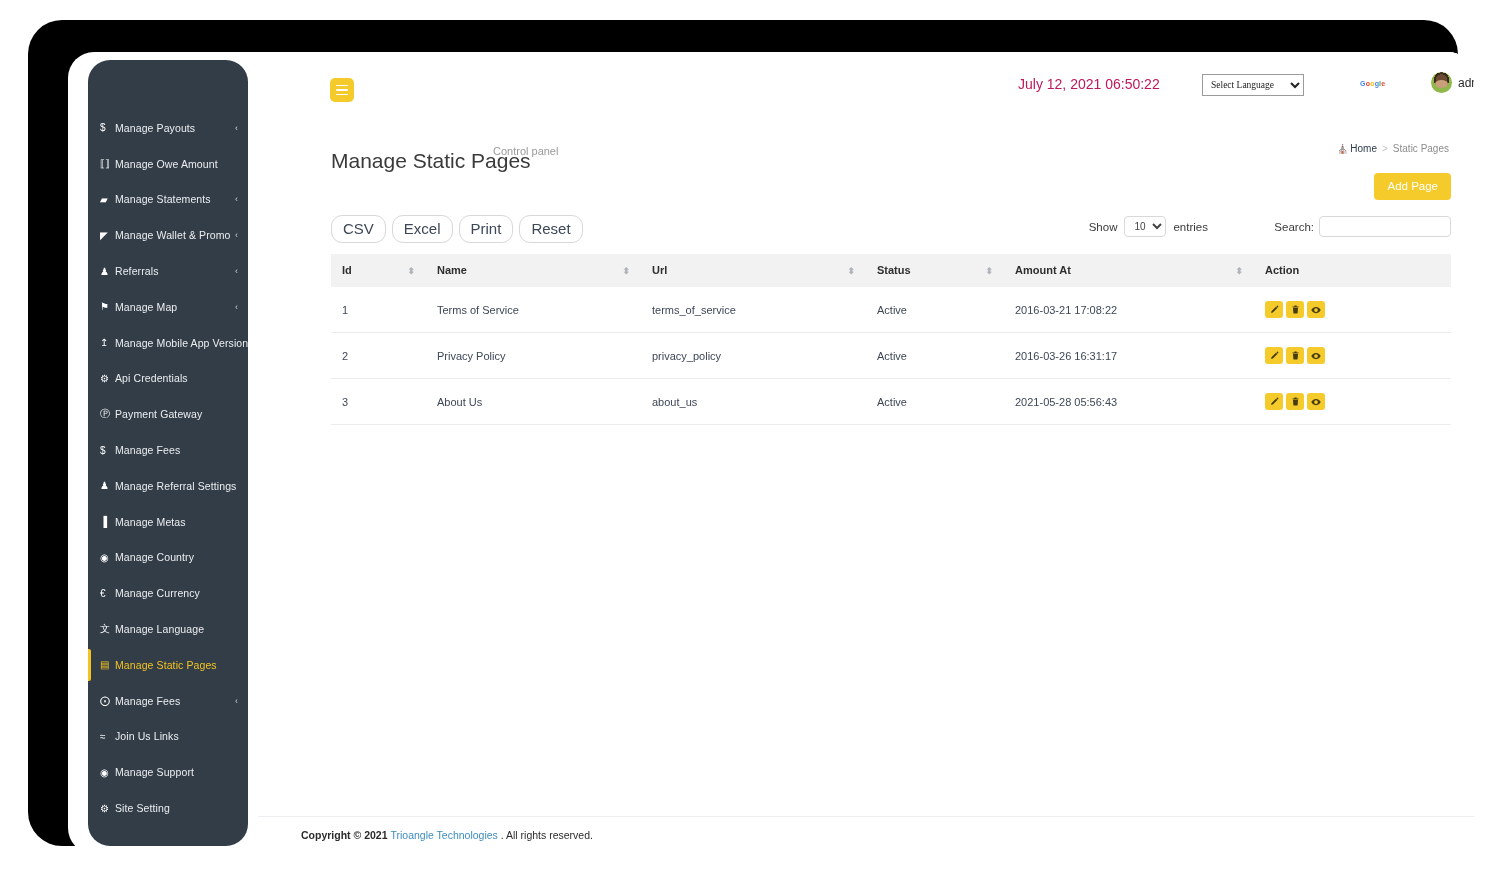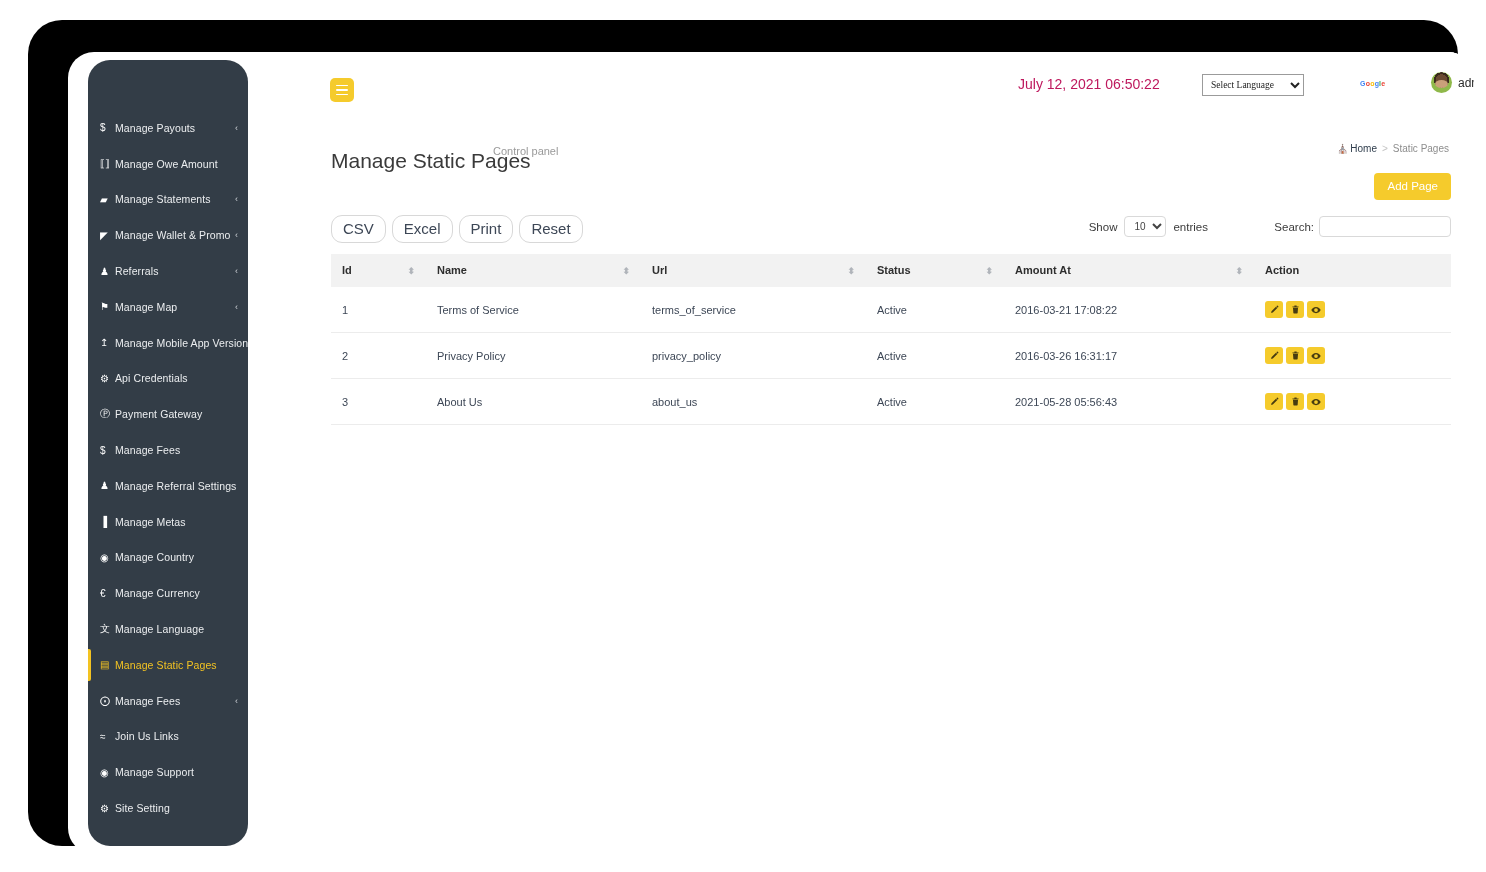--- a/index.html
+++ b/index.html
@@ -638,16 +638,19 @@
                       </svg>
                     </button>
                   </div>
                 </td>
               </tr>
             </tbody>
         </table>
 
       </div>
 
+      <footer class="page-footer">
+        <div class="copyright"><b>Copyright © 2021 </b><a>Trioangle Technologies</a><span> . All rights reserved.</span></div>
+      </footer>
 
     </div>
   </div>
 </div>
 
 </body></html>

